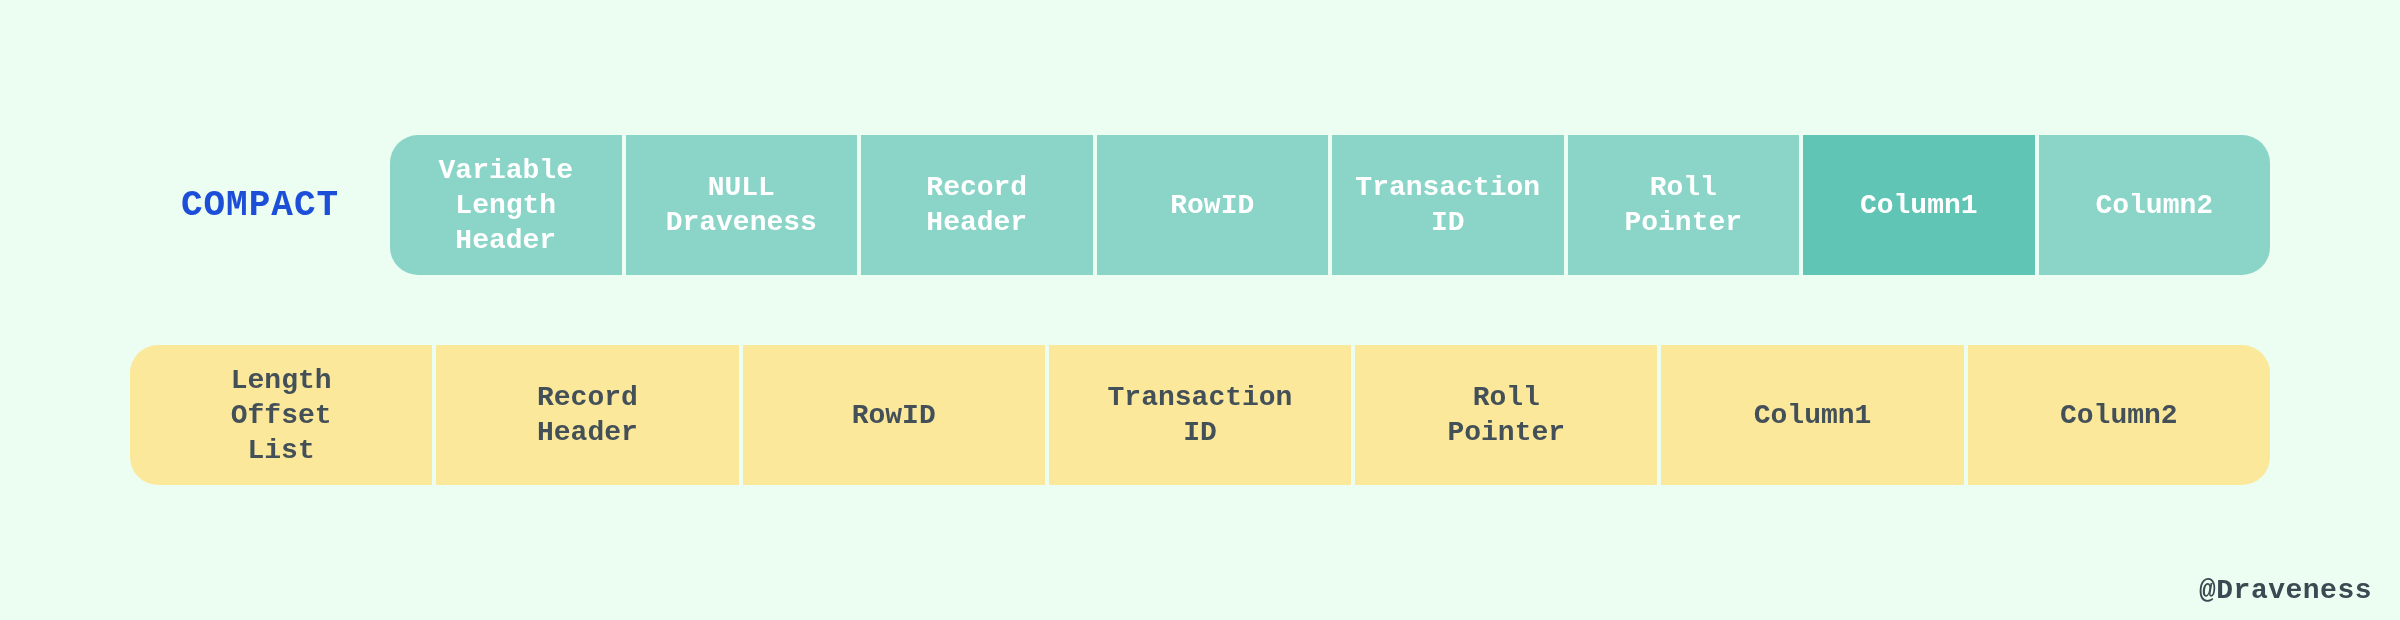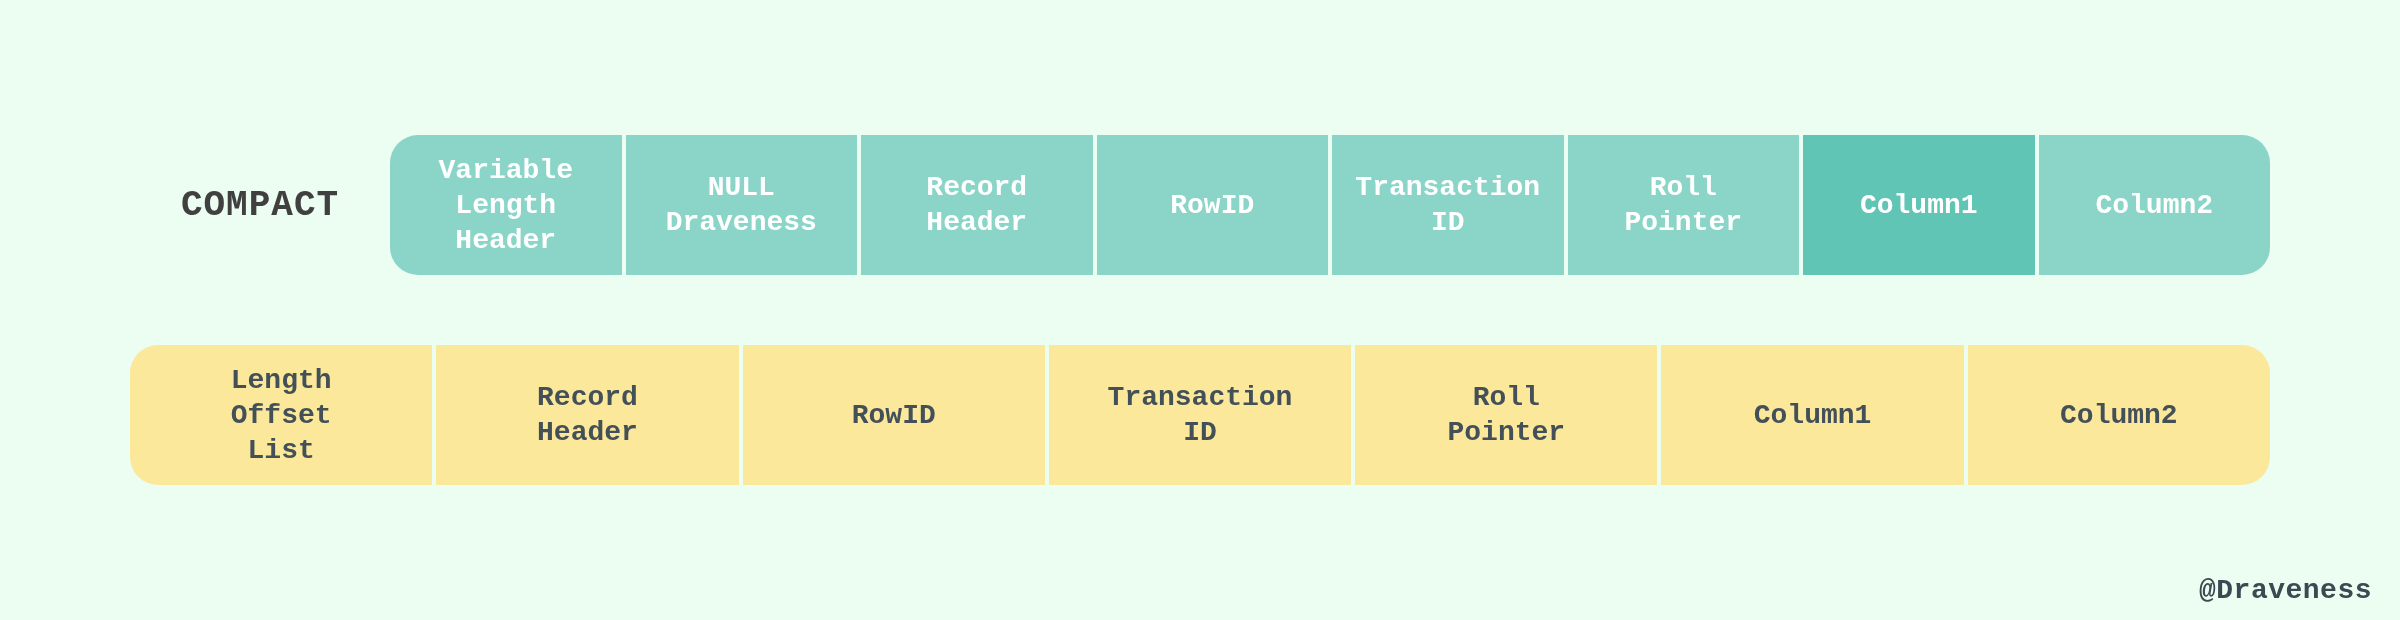--- a/index.html
+++ b/index.html
@@ -23,30 +23,29 @@
     .row {
       display: flex;
       align-items: center;
       height: 140px;
     }
     .row-label {
       width: 260px;
       flex-shrink: 0;
       font-size: 36px;
       font-weight: 700;
-      color: #404040;
+      color: #1d4ed8;
       text-align: center;
       letter-spacing: 1px;
       white-space: nowrap;
     }
     .cells {
       flex: 1;
       display: flex;
       height: 100%;
-      justify-content: flex-end;
     }
     .cell {
       flex: 1 1 0;
       display: flex;
       align-items: center;
       justify-content: center;
       text-align: center;
       font-size: 28px;
       font-weight: 600;
       line-height: 1.25;

